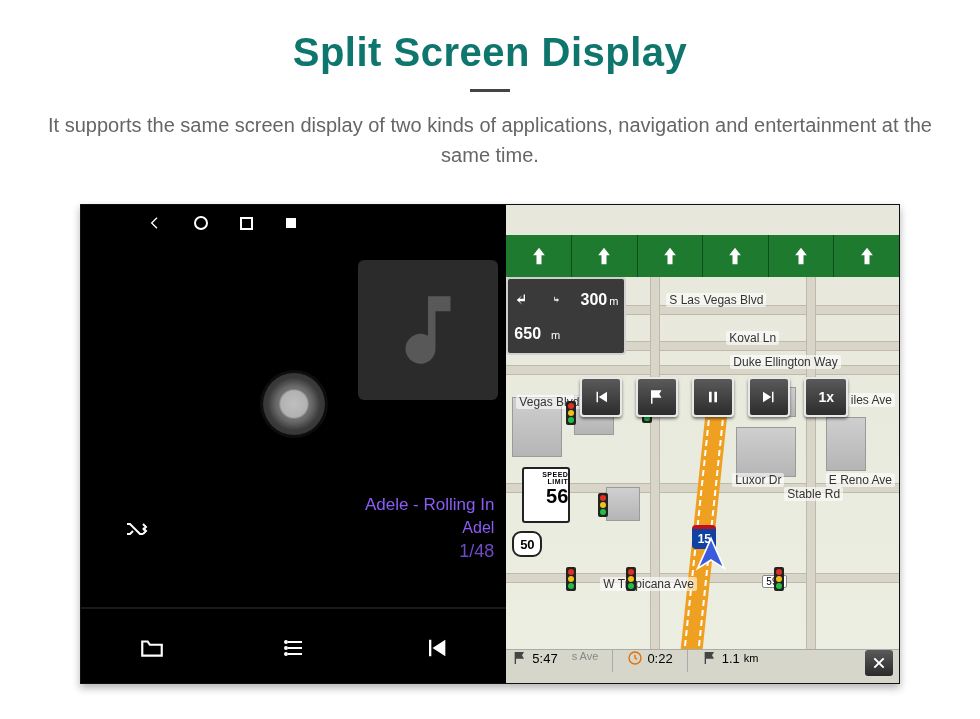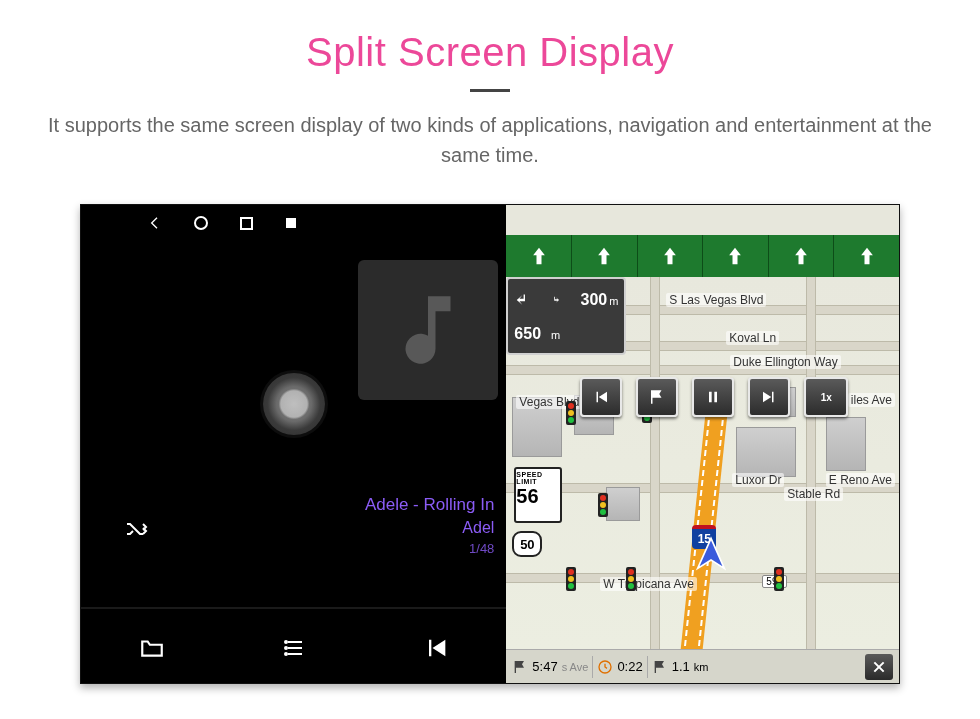--- a/index.html
+++ b/index.html
@@ -1,33 +1,33 @@
 <!DOCTYPE html>
 <html><head>
 <meta charset="utf-8">
 <style>
   * { margin: 0; padding: 0; box-sizing: border-box; font-family: Arial, Helvetica, sans-serif; }
   body { width: 980px; height: 719px; background: #fff; overflow: hidden; }
   .page { width: 100%; height: 100%; display: flex; flex-direction: column; align-items: center; padding-top: 30px; }
-  .title { font-size: 40px; font-weight: 400; color: #ec4899; letter-spacing: .5px; }
+  .title { font-size: 40px; font-weight: 700; color: #0f766e; letter-spacing: .5px; }
   .title-underline { width: 40px; height: 3px; background: #444; margin: 14px 0 18px; }
   .subtitle { font-size: 20px; color: #666; text-align: center; line-height: 1.5; max-width: 900px; }
   .device { margin-top: 34px; width: 820px; height: 480px; display: flex; border: 1px solid #111; box-shadow: 0 4px 8px rgba(0,0,0,.3); }
   
   .media { flex: 0 0 52%; background: #000; position: relative; color: #8b5cf6; padding-left: 48px; }
   .statusbar { height: 40px; display: flex; align-items: center; gap: 30px; padding: 0 18px; }
   .statusbar .nav { display:flex; gap:30px; align-items:center; }
   .big-thumb { width: 140px; height: 140px; background: #2b2b2b; border-radius: 6px; position: absolute; right: 8px; top: 55px; display:flex; align-items:center; justify-content:center;}
   .big-thumb svg { opacity:.7; }
   .record { position: absolute; left: 50%; top: 168px; transform: translateX(-50%); width: 62px; height: 62px; border-radius: 50%; background: radial-gradient(circle at 50% 50%, #8a8a8a 0%, #6a6a6a 40%, #3a3a3a 60%, #2a2a2a 100%); box-shadow: 0 0 0 3px rgba(255,255,255,.05), 0 4px 8px rgba(0,0,0,.6); }
   .record::after { content:""; position:absolute; inset:0; border-radius:50%; background: radial-gradient(circle at 50% 50%, rgba(255,255,255,.45) 0 30%, transparent 35%); }
   .track-info { position: absolute; right: 12px; top: 290px; text-align: right; }
   .track-title { font-size: 17px; }
   .track-artist { font-size: 16px; margin-top: 4px; }
-  .track-count { font-size: 13px; opacity: .8; margin-top: 4px; }
+  .track-count { font-size: 18px; opacity: .8; margin-top: 4px; }
   .shuffle { position: absolute; left: 40px; top: 312px; }
   .progress-row { position: absolute; left: 18px; right: 12px; top: 368px; display: flex; align-items: center; gap: 14px; }
   .progress-time { font-size: 15px; }
   .progress-bar { flex: 1; height: 3px; background: #3a3a3a; position: relative; }
   .progress-bar .fill { position: absolute; left: 0; top: 0; height: 100%; width: 18%; background: #ff4040; }
   .divider { position:absolute; left:0; right:0; top:402px; height:2px; background:#1a1a1a; }
   .media-controls { position: absolute; left: 0; right: 0; bottom: 0; height: 66px; display: flex; justify-content: space-around; align-items: center; }
   
   .nav-app { flex: 1; position: relative; background: #e7e7dc; overflow:hidden; }
   .nav-status { position:absolute; top:0; left:0; right:0; height:30px; background:#000; color:#fff; display:flex; align-items:center; justify-content:flex-end; gap:10px; padding:0 10px; font-size:15px; }
@@ -37,32 +37,32 @@
   .map { position:absolute; top:72px; left:0; right:0; bottom:34px; background: linear-gradient(#e8e8dd,#eceee1); }
   .road-h { position:absolute; height:10px; background:#d9d6c9; border-top:1px solid #bdbaa9; border-bottom:1px solid #bdbaa9; left:0; right:0; }
   .road-v { position:absolute; width:10px; background:#d9d6c9; top:0; bottom:0; border-left:1px solid #bdbaa9; border-right:1px solid #bdbaa9; }
   .highway { position:absolute; width:22px; background:#f0a020; bottom:0; top:100px; left:48%; transform:skewX(-6deg); }
   .highway::after{content:"";position:absolute;inset:3px;border-left:2px dashed #fff;border-right:2px dashed #fff;}
   .road-label { position:absolute; font-size:12px; color:#333; background:rgba(255,255,255,.6); padding:0 3px; border-radius:2px; white-space:nowrap; }
   .direction-callout { position:absolute; top:0; left:0; width:120px; height:78px; background:#3a3a3a; border:2px solid #d0d0d0; border-radius:4px; color:#fff; padding:4px 6px; }
   .direction-callout .turn { display:flex; align-items:center; gap:20px; }
   .direction-callout .val { font-size:16px; font-weight:700; }
   .direction-callout .unit { font-size:11px; }
-  .speed-sign { position:absolute; left:8px; top:190px; width:48px; height:56px; background:#fff; border:2px solid #222; border-radius:3px; text-align:left; padding:2px 0; }
+  .speed-sign { position:absolute; left:16px; top:190px; width:48px; height:56px; background:#fff; border:2px solid #222; border-radius:3px; text-align:right; padding:2px 0; }
   .speed-sign .lbl { font-size:7px; font-weight:700; letter-spacing:.5px; }
   .speed-sign .num { font-size:20px; font-weight:700; }
   .route-shield { position:absolute; left:6px; top:254px; width:30px; height:26px; background:#fff; border:2px solid #222; border-radius:9px; font-size:13px; font-weight:700; display:flex; align-items:center; justify-content:center; }
   .interstate { position:absolute; left:186px; top:248px; width:24px; height:24px; background:#1040a0; border-radius:4px; color:#fff; font-size:12px; font-weight:700; display:flex; align-items:center; justify-content:center; border-top:4px solid #c01020;}
   .mkbtn { position:absolute; width:42px; height:40px; background:linear-gradient(#5a5a5a,#2c2c2c); border:2px solid #e8e8e8; border-radius:4px; color:#fff; display:flex; align-items:center; justify-content:center; box-shadow:0 2px 3px rgba(0,0,0,.5); }
-  .speedbtn { width:44px; font-size:10px; font-weight:700;}
+  .speedbtn { width:44px; font-size:14px; font-weight:700;}
   .traffic-light { position:absolute; width:10px; height:24px; background:#222; border-radius:2px; display:flex; flex-direction:column; justify-content:space-around; align-items:center; padding:1px 0; }
   .traffic-light span{ width:6px;height:6px;border-radius:50%; }
   .tl-r{background:#e03020;} .tl-y{background:#f0c020;} .tl-g{background:#20c040;}
   .pos-marker { position:absolute; left:47%; top:258px; }
-  .bottom-bar { position:absolute; left:0; right:0; bottom:0; height:34px; background:#d6d6cb; display:flex; align-items:center; gap:4px; padding:0 6px; border-top:1px solid #aaa; font-size:13px; }
+  .bottom-bar { position:absolute; left:0; right:0; bottom:0; height:34px; background:#d6d6cb; display:flex; align-items:flex-start; gap:14px; padding:0 6px; border-top:1px solid #aaa; font-size:13px; }
   .bb-seg { display:flex; align-items:center; gap:4px; }
   .bb-sep { width:1px; height:22px; background:#aaa; }
   .bb-close { margin-left:auto; width:28px; height:26px; background:linear-gradient(#5a5a5a,#2a2a2a); color:#fff; border-radius:3px; display:flex; align-items:center; justify-content:center; }
   .building { position:absolute; background: linear-gradient(#cfcfcf,#b5b5b5); border:1px solid #9a9a9a; }
   .addr-chip { position:absolute; background:#fff; border:1px solid #888; font-size:10px; padding:0 3px; border-radius:2px; }
 </style>
 </head>
 <body>
 
 <div class="page">

